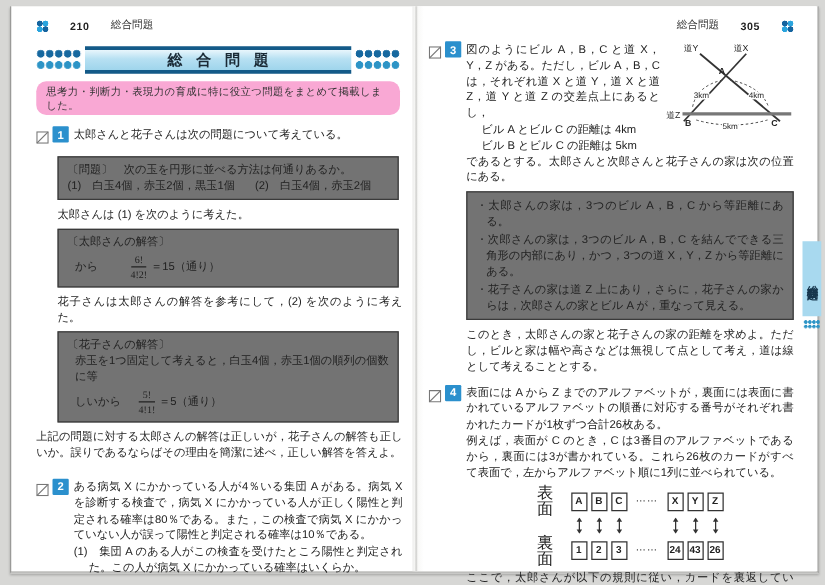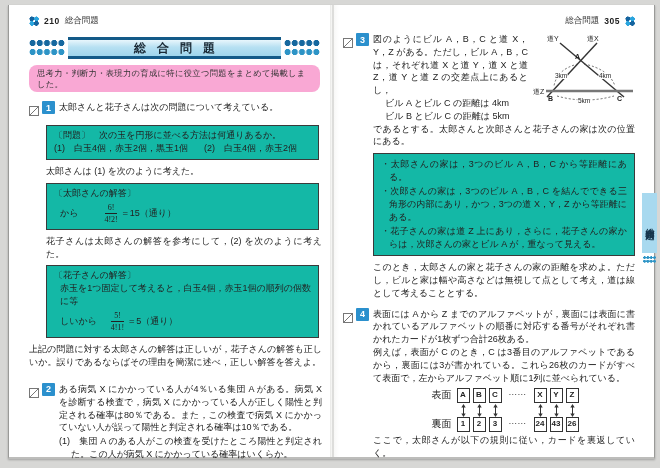--- a/index.html
+++ b/index.html
@@ -2,21 +2,21 @@
 <html><head>
 <meta charset="utf-8">
 <style>
   html,body{margin:0;padding:0;}
   body{width:660px;height:468px;background:#d7d7d5;font-family:"Liberation Sans","DejaVu Sans",sans-serif;color:#222;overflow:hidden;position:relative;}
   .spread{position:absolute;left:8px;top:5px;width:645px;height:452px;background:#fff;display:flex;
           border-left:1px solid #9a9a98;border-right:1px solid #9a9a98;border-bottom:2px solid #bdbdbb;box-shadow:0 1px 2px rgba(0,0,0,.25);}
   .page{width:322px;height:100%;box-sizing:border-box;position:relative;}
   .page.left{border-right:1px solid #ececea;padding:10px 8px 0 20px;}
   .page.right{padding:10px 18px 0 12px;background:linear-gradient(to right,#f4f4f2 0,#fff 8px);}
-  .hdr{display:flex;align-items:center;gap:5px;font-size:8.5px;color:#333;height:11px;}
+  .hdr{display:flex;align-items:flex-end;gap:17px;font-size:8.5px;color:#333;height:11px;}
   .hdr.right{justify-content:flex-end;}
   .hdr .pnum{font-weight:bold;color:#222;letter-spacing:.5px;}
   .logo{width:10px;height:10px;background-image:
      radial-gradient(circle at 2.8px 2.8px,#15649f 2.2px,rgba(0,0,0,0) 2.5px),
      radial-gradient(circle at 7.4px 2.8px,#2aa4dd 2.2px,rgba(0,0,0,0) 2.5px),
      radial-gradient(circle at 2.8px 7.4px,#2aa4dd 2.2px,rgba(0,0,0,0) 2.5px),
      radial-gradient(circle at 7.4px 7.4px,#15649f 2.2px,rgba(0,0,0,0) 2.5px);}
   
   .banner{margin:11px 2px 0 0;display:flex;align-items:stretch;height:22px;}
   .dotgrid{width:36px;background-image:
@@ -30,38 +30,38 @@
   .pill{margin:6px 2px 0 0;background:#f9a8d4;border-radius:8px;font-size:8.3px;color:#333;
         padding:2.5px 8px;letter-spacing:.3px;}
   
   .prob{margin-top:9px;}
   .prob-head{display:flex;align-items:flex-start;}
   .chk{flex:0 0 10px;margin-top:1px;}
   .badge{flex:0 0 13px;height:13px;margin-left:3px;background:#2b90cd;color:#fff;font-size:9px;font-weight:bold;
          display:flex;align-items:center;justify-content:center;border-radius:1px;}
   .ptext{flex:1;font-size:9px;line-height:12.8px;margin-left:4px;text-align:justify;}
   .pbody{margin-left:17px;font-size:9px;line-height:12.8px;}
-  .box{border:1.5px solid #3a3a3a;background:#14b8a6;padding:3px 7px 4px 7px;margin:5px 3px 5px 0;}
+  .box{border:1.5px solid #3a3a3a;background:#737373;padding:3px 7px 4px 7px;margin:5px 3px 5px 0;}
   .box .bx-line{font-size:9px;line-height:13px;text-align:justify;}
   .two-col{display:flex;justify-content:space-between;padding-right:14px;}
   .ansline{display:flex;align-items:center;margin:3px 0 1px 6px;font-size:9px;}
   .frac{display:inline-flex;flex-direction:column;align-items:center;font-size:8px;line-height:9px;
         margin:0 3px 0 26px;font-family:"Liberation Serif","DejaVu Serif",serif;}
   .frac .fnum{border-bottom:1px solid #222;padding:0 3px 1px 3px;}
   .frac .fden{padding-top:1px;}
   .para{font-size:9px;line-height:12.8px;text-align:justify;margin-top:5px;}
   .item{font-size:9px;line-height:12.8px;text-align:justify;padding-left:12px;text-indent:-12px;margin-top:1px;}
   
   .diagram{float:right;width:102px;height:78px;margin:-2px 0 2px 5px;}
   .dist{padding-left:12px;}
   
   .cards{margin:4px 0 2px 0;display:flex;flex-direction:column;align-items:center;}
   .cards-grid{display:grid;grid-template-columns:24px 13px 13px 13px 26px 13px 13px 13px;gap:3px;
               align-items:center;justify-items:center;}
-  .cards-label{font-size:10px;justify-self:end;padding-right:2px;}
+  .cards-label{font-size:13px;justify-self:end;padding-right:2px;}
   .card{box-sizing:border-box;width:13px;height:15px;border:1px solid #333;background:#fff;font-size:8px;
         display:flex;align-items:center;justify-content:center;font-weight:bold;}
   .cdots{font-size:8px;letter-spacing:1px;color:#333;}
   .arrow-cell{height:14px;display:flex;align-items:center;justify-content:center;}
   
   .side-tab{position:absolute;right:3px;top:193px;width:15px;height:60px;background:#a8d9ef;
             writing-mode:vertical-rl;display:flex;align-items:center;justify-content:center;
             font-size:9px;font-weight:bold;color:#17364d;letter-spacing:1px;}
   .tab-dots{position:absolute;right:4px;top:256px;width:13px;height:7px;background-image:
      radial-gradient(circle at 1.6px 1.6px,#2d94c6 1.3px,rgba(0,0,0,0) 1.6px),

